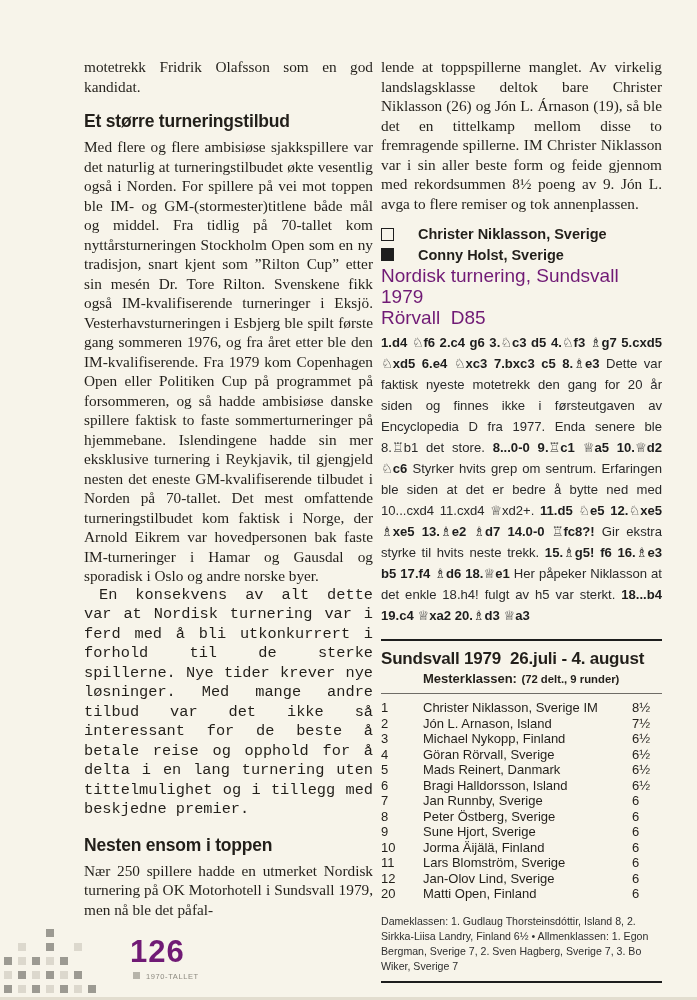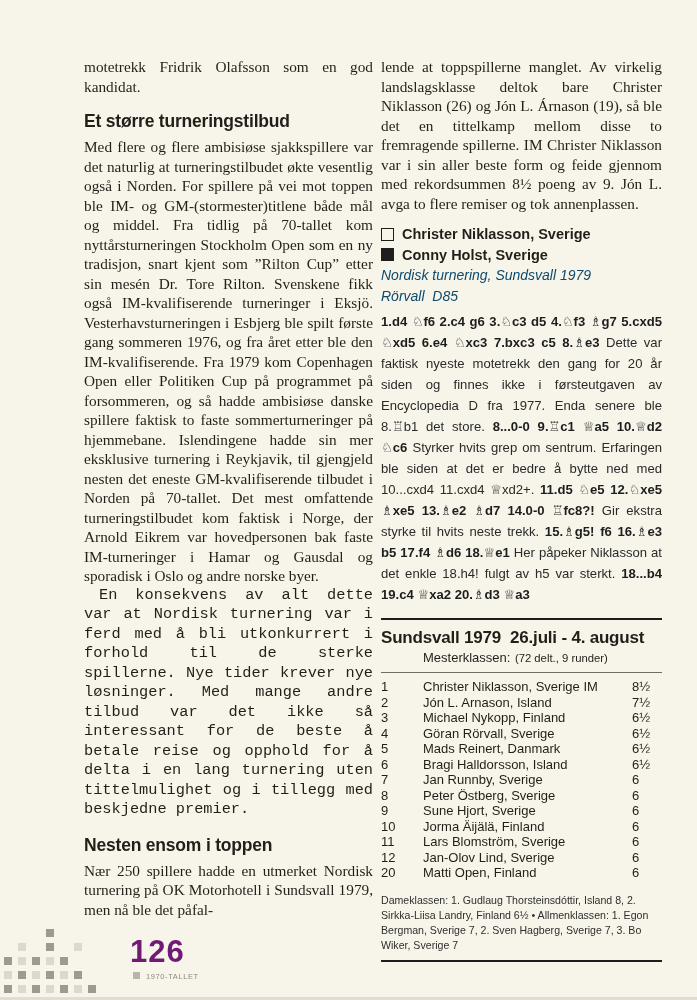--- a/index.html
+++ b/index.html
@@ -17,39 +17,39 @@
   p.body{
     font-size:15.3px;line-height:19.5px;text-align:justify;margin:0;
   }
   p.body.indent{text-indent:15px;font-family:Liberation Mono, monospace;}
   h2.section-heading{
     font-family:"Liberation Sans", sans-serif;font-weight:700;
     font-size:17.5px;letter-spacing:-0.2px;margin:15px 0 6px 0;line-height:20px;
   }
   
   .game{margin-top:11px;font-family:"Liberation Sans","DejaVu Sans",sans-serif;}
-  .player-row{display:flex;align-items:center;gap:8px;font-weight:700;font-size:14.5px;line-height:20.5px;}
+  .player-row{display:flex;align-items:center;gap:24px;font-weight:700;font-size:14.5px;line-height:20.5px;}
   .side-square{width:13px;height:13px;box-sizing:border-box;border:1.6px solid #1e1e1e;flex:0 0 auto;}
   .side-square.black{background:#1e1e1e;}
-  .game-meta{font-size:14px;line-height:21px;color:#0c4a6e;white-space:pre-wrap;font-style:italic;}
+  .game-meta{font-size:19px;line-height:21px;color:#701a75;white-space:pre-wrap;}
   .movetext{
     font-size:13.1px;line-height:21px;text-align:justify;margin:4px 0 0 0;
     color:#2a2a2a;
   }
   .movetext .mv{font-weight:700;color:#1d1d1d;}
   .movetext .nt{font-weight:400;}
   
   .results{margin-top:13px;font-family:"Liberation Sans","DejaVu Sans",sans-serif;}
   .rule{border:0;border-top:2.4px solid #1d1d1d;margin:0;}
   .rule.thin{border-top:1.4px solid #6f6c66;}
   .rtitle{
     font-weight:700;font-size:17px;letter-spacing:-0.2px;margin-top:7px;line-height:21px;
     white-space:pre-wrap;
   }
-  .rsub{margin:1px 0 6px 42px;font-weight:400;line-height:16px;}
+  .rsub{margin:1px 0 6px 42px;font-weight:700;line-height:16px;}
   .rsub-label{font-size:13px;}
   .rsub-detail{font-size:11.3px;}
   .rows-wrap{margin-top:6px;}
   .rrow{display:flex;font-size:13px;line-height:15.5px;}
   .rrow .rank{width:42px;flex:0 0 auto;}
   .rrow .nm{flex:1;}
   .rrow .sc{width:30px;flex:0 0 auto;}
   .footnote{
     font-size:10.6px;line-height:15px;color:#2e2e2e;margin:12px 0 7px 0;text-align:left;
   }

